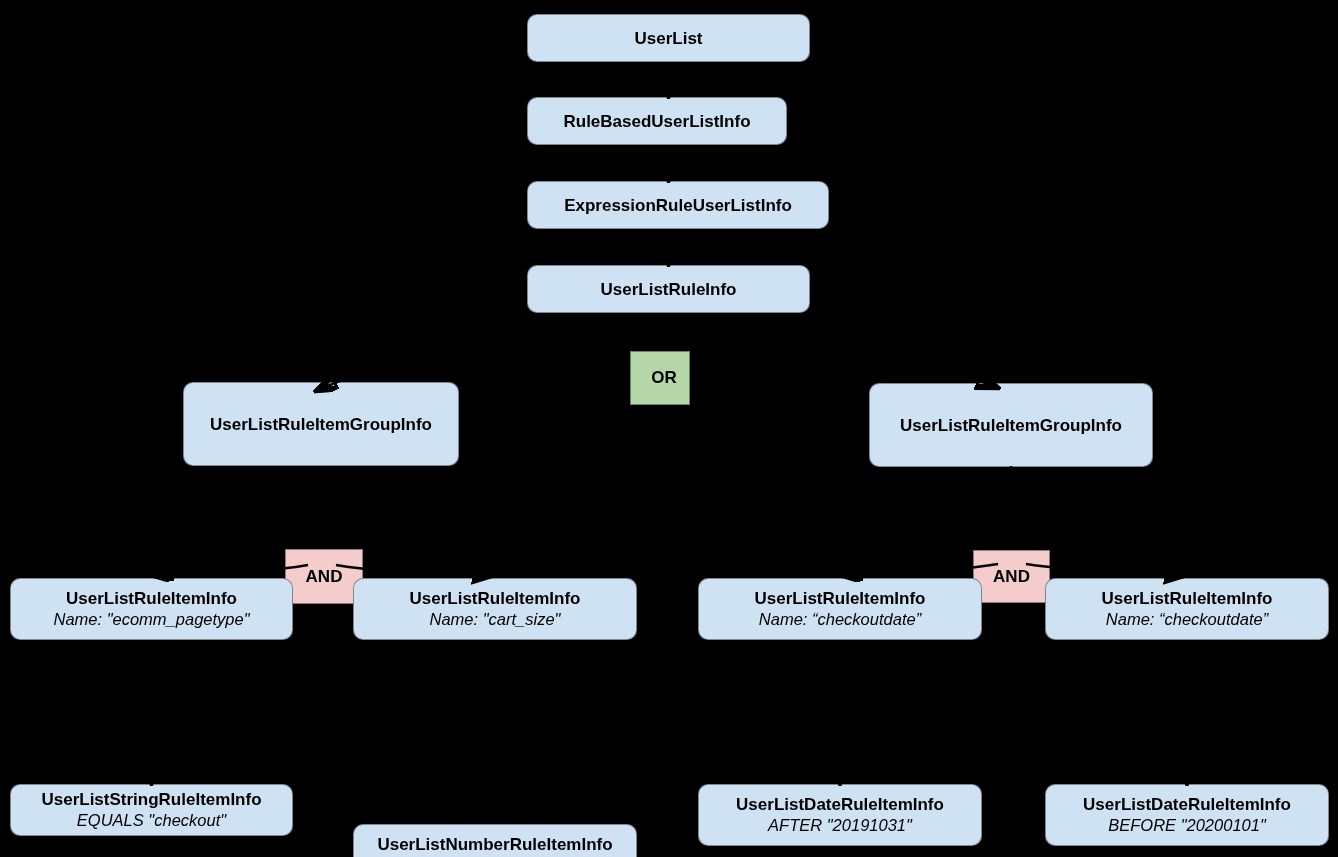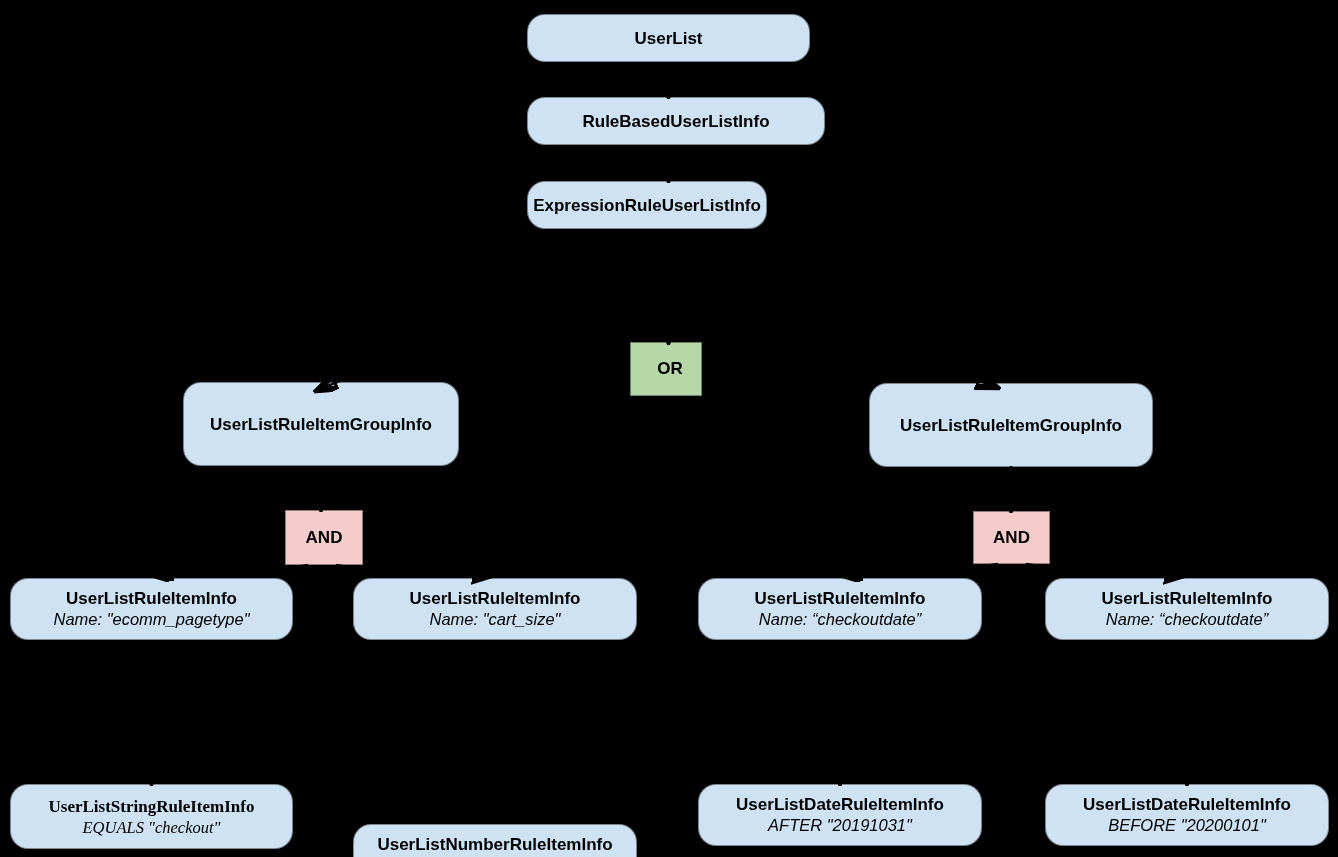--- a/index.html
+++ b/index.html
@@ -30,26 +30,26 @@
     box-sizing: border-box;
     display: flex;
     flex-direction: column;
     align-items: center;
     justify-content: center;
     text-align: center;
     border: 1.5px solid rgba(0,0,0,0.4);
   }
   .node {
     background: var(--node-fill, #cfe2f3);
-    border-radius: 18px;
+    border-radius: 10px;
     padding: 2px 28px;
   }
   .op { font-weight: bold; font-size: 17px; }
   .op-or  { background: var(--or-fill,  #b6d7a8); }
-  .op-and { background: var(--and-fill, #f4cccc); }
+  .op-and { background: var(--and-fill, #f4cccc); margin-top: 39px; }
   .title { font-weight: bold; font-size: 17px; line-height: 21px; white-space: nowrap; }
   .desc  { font-style: italic; font-size: 16.5px; line-height: 21px; }
 </style>
 </head>
 <body>
 
 <div class="canvas">
 
   <svg class="connectors">
     <defs>
@@ -71,28 +71,31 @@
     <path d="M1026 564 C 1080 572, 1135 572, 1184 575" marker-end="url(#arrow)"></path>
     <path d="M151.5 640 V 781" marker-end="url(#arrow)"></path>
     <path d="M495 640 V 781" marker-end="url(#arrow)"></path>
     <path d="M840 640 V 781" marker-end="url(#arrow)"></path>
     <path d="M1187 640 V 781" marker-end="url(#arrow)"></path>
   </svg>
 
   <div class="node" style="left:527px; top:14px;  width:283px; height:48px;">
     <div class="title">UserList</div>
   </div>
-  <div class="node" style="left:527px; top:97px;  width:298px; height:48px;">
+  <div class="node" style="left:527px; top:97px;  width:260px; height:48px;">
     <div class="title">RuleBasedUserListInfo</div>
   </div>
-  <div class="node" style="left:527px; top:181px; width:240px; height:48px;">
+  <div class="node" style="left:527px; top:181px; width:302px; height:48px;">
     <div class="title">ExpressionRuleUserListInfo</div>
   </div>
+  <div class="node" style="left:527px; top:265px; width:283px; height:48px;">
+    <div class="title">UserListRuleInfo</div>
+  </div>
 
-  <div class="op op-or" style="left:630px; top:342px; width:72px; height:54px;padding-left:8px;">
+  <div class="op op-or" style="left:630px; top:351px; width:60px; height:54px;padding-left:8px;">
     <span>OR</span>
   </div>
 
   <div class="node" style="left:183px; top:382px; width:276px; height:84px;">
     <div class="title">UserListRuleItemGroupInfo</div>
   </div>
   <div class="node" style="left:869px; top:383px; width:284px; height:84px;">
     <div class="title">UserListRuleItemGroupInfo</div>
   </div>
 
@@ -113,21 +116,21 @@
   </div>
   <div class="node" style="left:698px;  top:578px; width:284px; height:62px;">
     <div class="title">UserListRuleItemInfo</div>
     <div class="desc">Name: “checkoutdate”</div>
   </div>
   <div class="node" style="left:1045px; top:578px; width:284px; height:62px;">
     <div class="title">UserListRuleItemInfo</div>
     <div class="desc">Name: “checkoutdate”</div>
   </div>
 
-  <div class="node" style="left:10px;   top:784px; width:283px; height:65px;font-family:Liberation Serif, serif;">
+  <div class="node" style="left:10px;   top:784px; width:283px; height:52px;">
     <div class="title">UserListStringRuleItemInfo</div>
     <div class="desc">EQUALS "checkout"</div>
   </div>
   <div class="node" style="left:353px;  top:784px; width:284px; height:62px;margin-top:40px;">
     <div class="title">UserListNumberRuleItemInfo</div>
     <div class="desc">GREATER_THAN 1.0</div>
   </div>
   <div class="node" style="left:698px;  top:784px; width:284px; height:62px;">
     <div class="title">UserListDateRuleItemInfo</div>
     <div class="desc">AFTER "20191031"</div>

